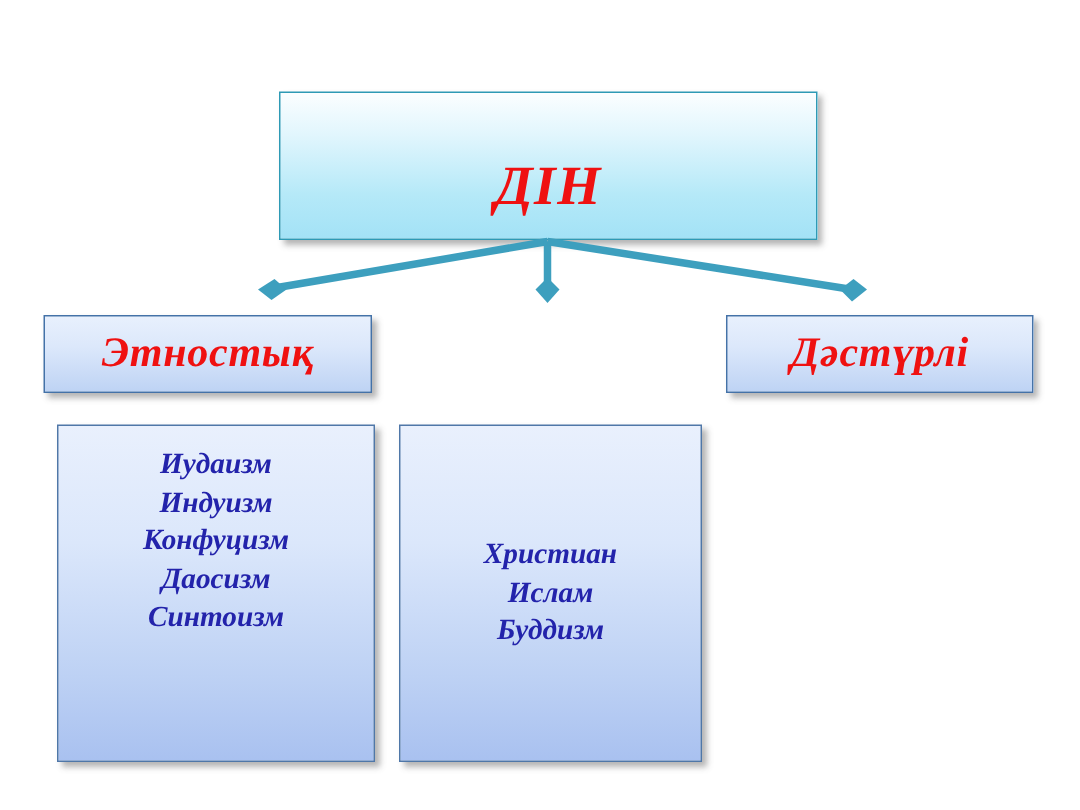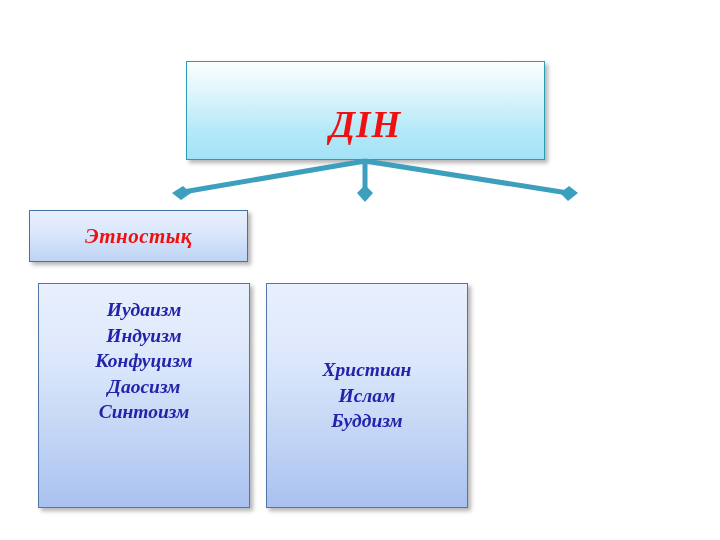--- a/index.html
+++ b/index.html
@@ -64,21 +64,21 @@
     box-shadow: 3px 3px 4px rgba(90,90,90,0.45);
     display: flex;
     align-items: center;
     justify-content: center;
   }
   .cat-box.c0 { left: 29px;  width: 219px; }
   .cat-box.c1 { left: 257px; width: 219px; }
   .cat-box.c2 { left: 484px; width: 205px; }
   .cat-text {
     color: #ef1111;
-    font-size: 21px;
+    font-size: 28px;
     font-weight: bold;
     font-style: italic;
     line-height: 1;
     white-space: nowrap;
     letter-spacing: 0.5px;
   }
 
   
   .list-box {
     position: absolute;
@@ -123,20 +123,23 @@
     <line x1="365" y1="161" x2="365" y2="193" stroke="#3d9fbe" stroke-width="5"></line>
     <polygon points="365,185 373,193 365,202 357,193" fill="#3d9fbe"></polygon>
 
     <line x1="365" y1="161" x2="568" y2="193" stroke="#3d9fbe" stroke-width="5"></line>
     <polygon points="569,186 578,193 568,201 560,193" fill="#3d9fbe"></polygon>
   </svg>
 
   <div class="cat-box c0">
     <span class="cat-text">Этностық</span>
   </div>
+  <div class="cat-box c2">
+    <span class="cat-text">Дәстүрлі</span>
+  </div>
 
   <div class="list-box l0">
     <div class="list-text">Иудаизм
 Индуизм
 Конфуцизм
 Даосизм
 Синтоизм</div>
   </div>
   <div class="list-box l1">
     <div class="list-text">Христиан

